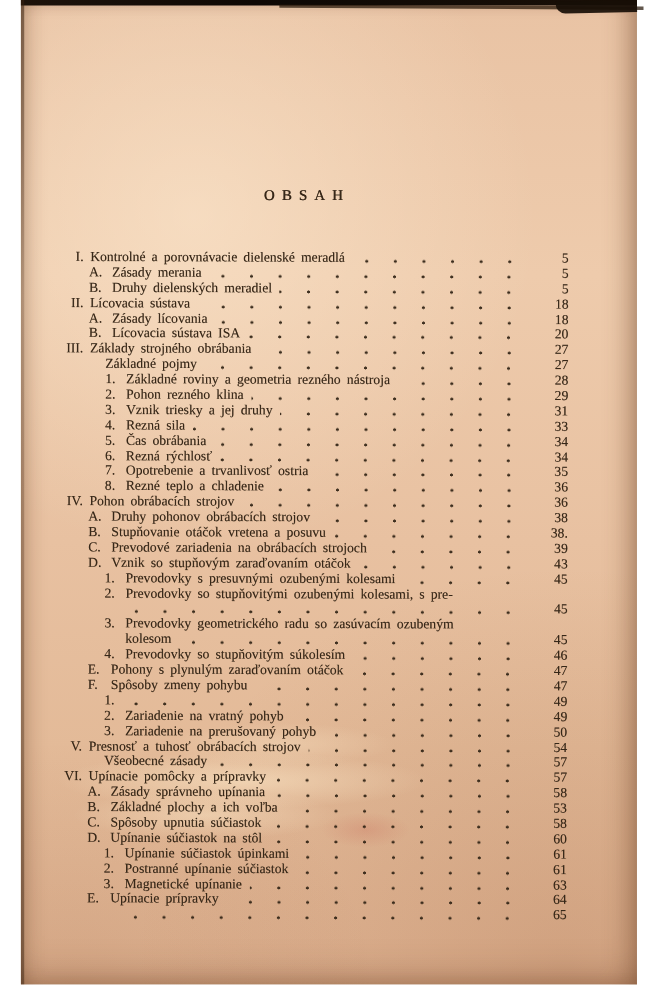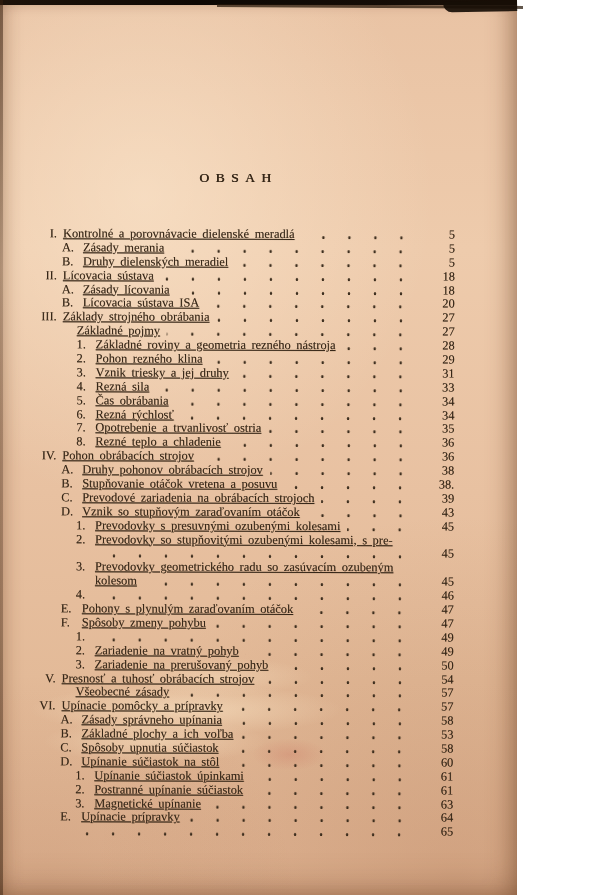--- a/index.html
+++ b/index.html
@@ -1,36 +1,37 @@
 <!DOCTYPE html>
 <html style="--ink: #362718;"><head>
 <meta charset="utf-8">
 <style>
   html,body{margin:0;padding:0;}
   body{
     width:600px;height:895px;overflow:hidden;
     font-family:"Liberation Serif","DejaVu Serif",serif;
   }
   .page{
-    position:relative;width:517px;height:895px;
+    position:relative;width:560px;height:895px;
     color:var(--ink,#362718);
     background:
       radial-gradient(90% 55% at 28% 22%, rgba(255,238,214,.50), rgba(255,238,214,0) 62%),
       radial-gradient(42% 4% at 36% 79.3%, rgba(255,238,206,.50), transparent 72%),
       radial-gradient(30% 3.5% at 30% 82.8%, rgba(255,238,206,.42), transparent 72%),
       radial-gradient(26% 3% at 42% 75.6%, rgba(255,236,204,.35), transparent 72%),
       radial-gradient(10% 2.5% at 56% 84.3%, rgba(196,92,78,.22), transparent 72%),
       radial-gradient(120% 70% at 88% 98%, rgba(148,88,52,.20), transparent 58%),
       radial-gradient(80% 40% at 8% 100%, rgba(140,82,48,.14), transparent 62%),
       linear-gradient(180deg,#e9c3a4 0%,#eecbac 28%,#e8c1a1 55%,#e3ba98 76%,#dfb392 100%);
     box-shadow:
       inset 14px 0 20px -12px rgba(92,52,26,.38),
       inset -18px 0 24px -12px rgba(92,52,26,.42),
       inset 0 -22px 32px -16px rgba(104,58,30,.36),
       inset 0 10px 16px -10px rgba(70,36,16,.28);
+    margin-left: 19px;
   }
   .top-edge{position:absolute;top:0;left:0;right:0;height:5px;
     background:linear-gradient(90deg,#1d130a,#0d0804 38%,#150d06 78%,#1a0f07);}
   .top-line{position:absolute;top:5px;left:42%;right:-6px;height:2.5px;
     background:rgba(38,22,9,.72);transform:rotate(.35deg);}
   .top-right-blob{position:absolute;top:0;right:0;width:74px;height:11px;
     background:#170e06;border-radius:0 0 0 9px;opacity:.92;
     transform:rotate(-1.1deg);transform-origin:100% 0;}
   .left-line{position:absolute;top:0;bottom:0;left:0;width:2.5px;
     background:linear-gradient(180deg,rgba(54,32,15,.55),rgba(54,32,15,.18) 30%,rgba(54,32,15,.30) 70%,rgba(54,32,15,.48));}
@@ -48,21 +49,21 @@
     font-size:12.4px;word-spacing:2.5px;
   }
   .toc-row{
     display:flex;align-items:baseline;
     height:13.9px;line-height:13.9px;
     padding-right:62px;
     text-shadow:.2px .2px .35px rgba(62,42,22,.45);
     white-space:nowrap;
   }
   .marker{flex:none;}
-  .label{flex:none;text-decoration:underline;}
+  .label{flex:none;}
   .leader{
     flex:1 1 auto;align-self:stretch;min-width:0;
     margin-left:7px;margin-right:11px;
     background-image:radial-gradient(circle at 13px 9.5px, rgba(52,38,23,.95) 1.05px, rgba(52,38,23,0) 1.6px);
     background-size:26px 13.9px;background-repeat:repeat-x;
     background-position:100% 100%;
   }
   .no-dots .leader{background-image:none;}
   .pagenum{flex:none;width:30px;text-align:right;}
 
@@ -237,20 +238,21 @@
     <span class="pagenum"></span>
   </div>
       <div class="toc-row lvl-cont">
 
     <span class="label">kolesom</span>
     <span class="leader"></span>
     <span class="pagenum">45</span>
   </div>
       <div class="toc-row lvl-sub">
     <span class="marker">4.</span>
+    <span class="label">Prevodovky so stupňovitým súkolesím</span>
     <span class="leader"></span>
     <span class="pagenum">46</span>
   </div>
       <div class="toc-row lvl-letter">
     <span class="marker">E.</span>
     <span class="label">Pohony s plynulým zaraďovaním otáčok</span>
     <span class="leader"></span>
     <span class="pagenum">47</span>
   </div>
       <div class="toc-row lvl-letter">

